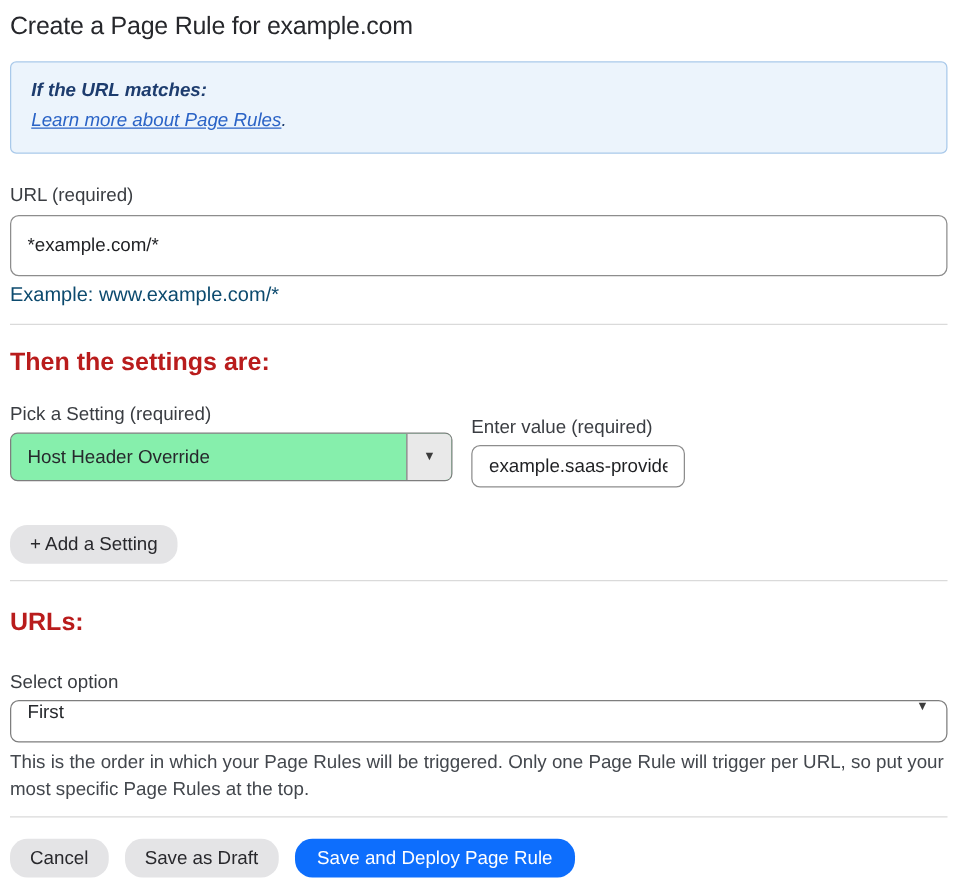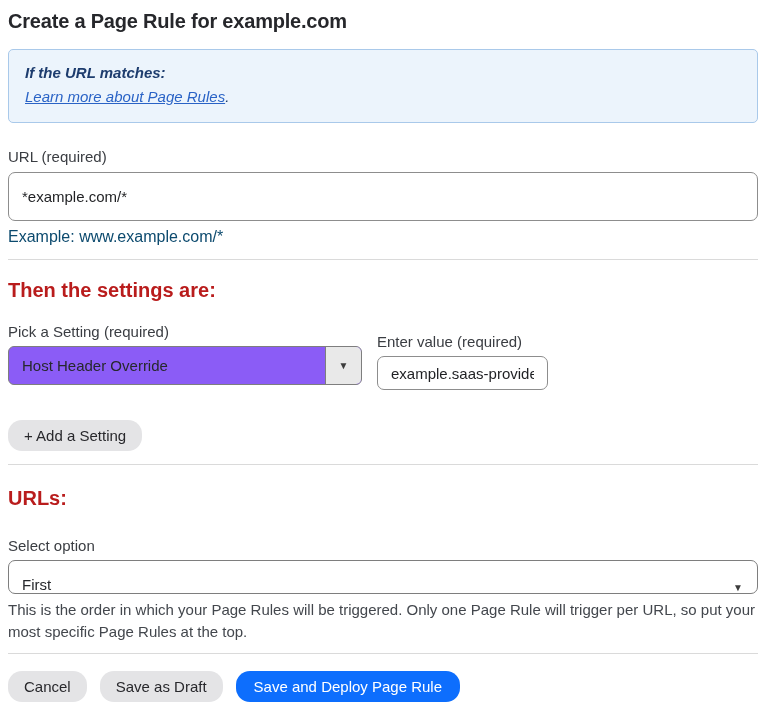--- a/index.html
+++ b/index.html
@@ -5,21 +5,21 @@
   * { box-sizing: border-box; margin: 0; padding: 0; }
   html, body { width: 772px; height: 711px; background: #ffffff; }
   body {
     font-family: "Liberation Sans", sans-serif;
     color: #26272b;
     padding: 10px 14px 0 8px;
   }
 
   .page-title {
     font-size: 20px;
-    font-weight: 700;
+    font-weight: 400;
     color: #26272b;
     letter-spacing: -0.2px;
   }
 
   .info-box {
     margin-top: 16px;
     background: #ecf4fc;
     border: 1px solid #a9c9ea;
     border-radius: 5px;
     padding: 11px 16px 13px 16px;
@@ -75,21 +75,21 @@
   .setting-col { width: 354px; }
   .value-col { margin-left: 15px; margin-top: 10px; }
 
   .select-box {
     margin-top: 6px;
     height: 39px;
     border: 1px solid #7e7e7e;
     border-radius: 6px;
     display: flex;
     align-items: center;
-    background: #8b5cf6;
+    background: #86efac;
     cursor: pointer;
     overflow: hidden;
   }
   .select-box .select-text {
     flex: 1;
     padding: 0 13px;
     font-size: 15px;
     color: #26282c;
     white-space: nowrap;
     overflow: hidden;
@@ -122,21 +122,21 @@
   }
   .btn-gray { background: #e4e4e6; color: #28282c; }
   .btn-blue { background: #0d6efd; color: #ffffff; padding: 0 18px; }
 
   .wide-select {
     margin-top: 6px;
     height: 34px;
     border: 1px solid #7e7e7e;
     border-radius: 7px;
     display: flex;
-    align-items: flex-end;
+    align-items: flex-start;
     background: #fff;
     cursor: pointer;
   }
   .wide-select .select-text { flex: 1; padding: 0 13px; font-size: 15px; color: #26282c; }
   .wide-select .arrow-glyph { margin-right: 14px; }
 
   .order-help {
     margin-top: 5px;
     font-size: 15px;
     line-height: 22px;

